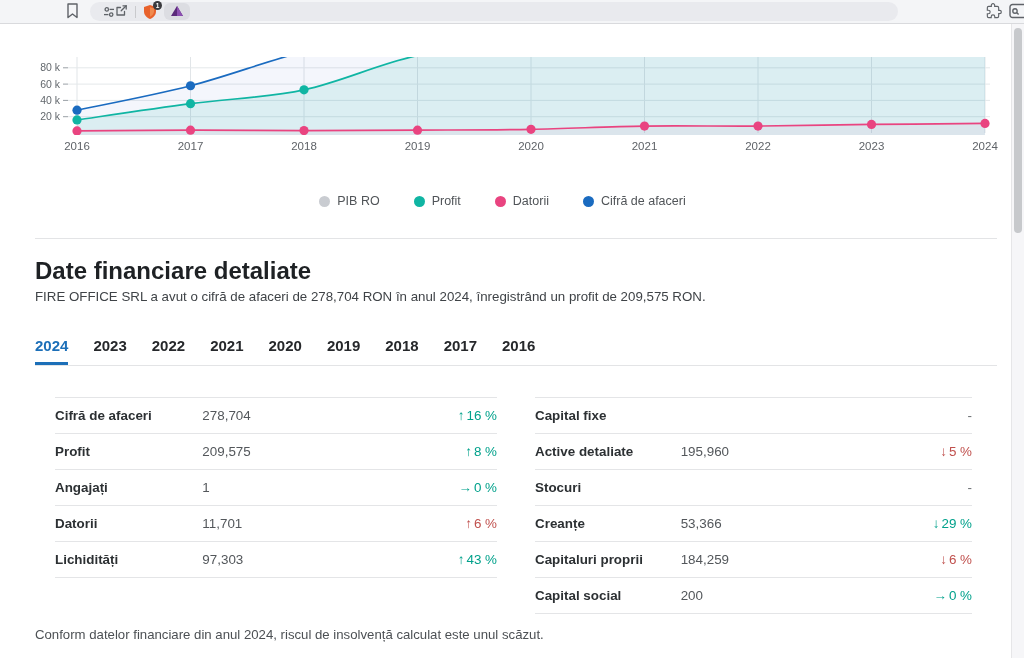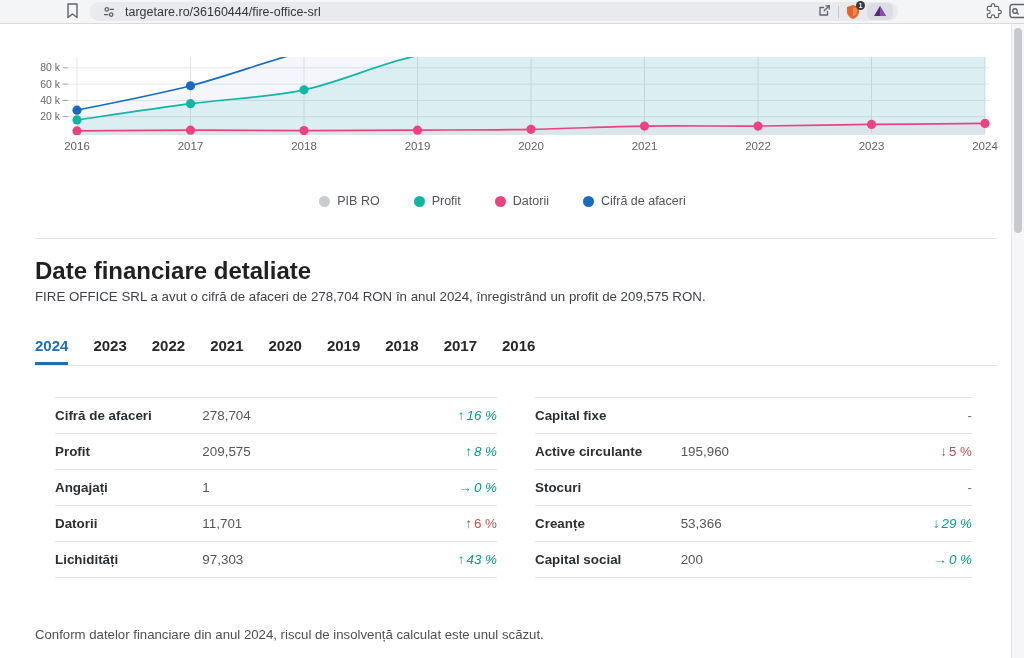--- a/index.html
+++ b/index.html
@@ -61,21 +61,21 @@
   .tables{position:absolute;top:397px;left:55px;display:flex;gap:38px;}
   .ftable{border-top:1px solid #e4e5e7;}
   .ftable.left{width:442px;}
   .ftable.right{width:437px;}
   .frow{display:grid;grid-template-columns:1fr 1fr 1fr;align-items:center;
         height:35px;border-bottom:1px solid #e4e5e7;}
   .flabel{font-size:13.4px;font-weight:700;color:#2c3033;}
   .fvalue{font-size:13.4px;color:#53575b;text-align:left;}
   .fchange{font-size:13.4px;text-align:right;}
   .fchange .arr{margin-right:2px;}
-  .pos{color:#00a18b;font-style:italic;}
+  .pos{color:#00a18b;}
   .neg{color:#c0504d;}
   .fdash{color:#6a6e72;}
 
   .footer-note{position:absolute;top:627px;left:35px;font-size:13.2px;color:#4c5054;}
 </style>
 </head>
 <body>
 
 <div id="app">
 
@@ -87,21 +87,20 @@
     </span>
     <div class="url-pill">
       <span class="tune-icon">
         <svg width="12" height="12" viewBox="0 0 12 12" fill="none" stroke="#5f6368" stroke-width="1.3">
           <circle cx="3.8" cy="3.4" r="1.7"></circle>
             <line x1="6.6" y1="3.4" x2="11" y2="3.4"></line>
           <circle cx="8.2" cy="8.6" r="1.7"></circle>
             <line x1="1" y1="8.6" x2="5.4" y2="8.6"></line>
         </svg>
       </span>
-      <span class="url-text">targetare.ro/36160444/fire-office-srl</span>
       <span class="pill-right">
         <span>
           <svg width="13" height="13" viewBox="0 0 13 13" fill="none" stroke="#5f6368" stroke-width="1.3" stroke-linecap="round" stroke-linejoin="round">
             <path d="M8 1.8h3.2V5"></path>
               <path d="M11.2 1.8L6.2 6.8"></path>
               <path d="M9.5 7.5V11H2V3.5h3.5"></path>
           </svg>
         </span>
         <span class="vsep"></span>
         <span class="shield-wrap">
@@ -260,35 +259,40 @@
     <div class="fchange pos"><span class="arr">↑</span><span class="pct">43 %</span></div>
   </div>
       </div>
     <div class="ftable right">
         <div class="frow">
     <div class="flabel">Capital fixe</div>
     <div class="fvalue"></div>
     <div class="fchange"><span class="fdash">-</span></div>
   </div>
         <div class="frow">
-    <div class="flabel">Active circulante</div>
+    <div class="flabel">Active detaliate</div>
     <div class="fvalue">195,960</div>
     <div class="fchange neg"><span class="arr">↓</span><span class="pct">5 %</span></div>
   </div>
         <div class="frow">
     <div class="flabel">Stocuri</div>
     <div class="fvalue"></div>
     <div class="fchange"><span class="fdash">-</span></div>
   </div>
         <div class="frow">
     <div class="flabel">Creanțe</div>
     <div class="fvalue">53,366</div>
     <div class="fchange pos"><span class="arr">↓</span><span class="pct">29 %</span></div>
   </div>
         <div class="frow">
+    <div class="flabel">Capitaluri proprii</div>
+    <div class="fvalue">184,259</div>
+    <div class="fchange neg"><span class="arr">↓</span><span class="pct">6 %</span></div>
+  </div>
+        <div class="frow">
     <div class="flabel">Capital social</div>
     <div class="fvalue">200</div>
     <div class="fchange pos"><span class="arr">→</span><span class="pct">0 %</span></div>
   </div>
       </div>
   </div>
 
   <div class="footer-note">Conform datelor financiare din anul 2024, riscul de insolvență calculat este unul scăzut.</div>
 </div>
 

